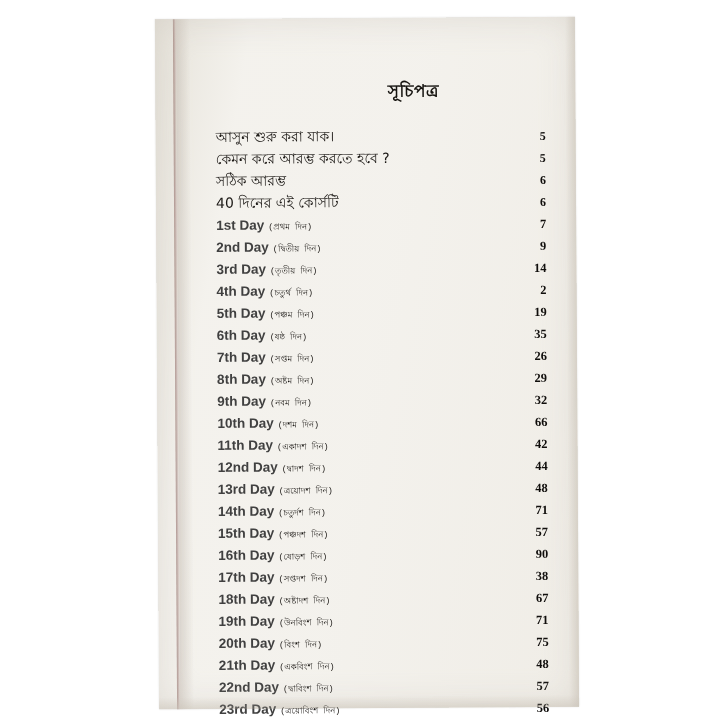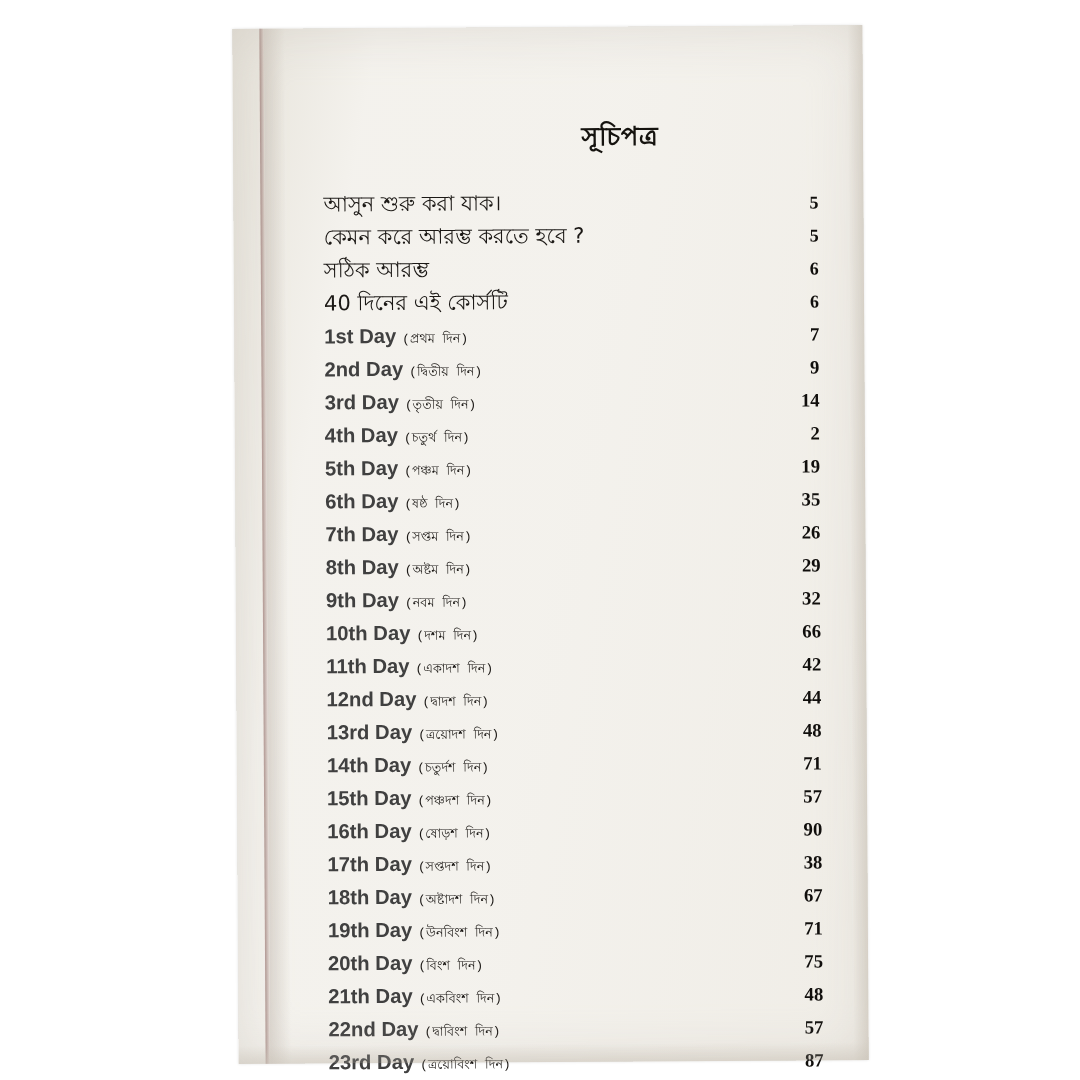--- a/index.html
+++ b/index.html
@@ -247,20 +247,20 @@
           <li class="toc-row">
             <span class="toc-label"><span class="lbl-en">21th Day</span><span class="lbl-bn">(একবিংশ দিন)</span></span>
             <span class="toc-page">48</span>
           </li>
           <li class="toc-row">
             <span class="toc-label"><span class="lbl-en">22nd Day</span><span class="lbl-bn">(দ্বাবিংশ দিন)</span></span>
             <span class="toc-page">57</span>
           </li>
           <li class="toc-row">
             <span class="toc-label"><span class="lbl-en">23rd Day</span><span class="lbl-bn">(ত্রয়োবিংশ দিন)</span></span>
-            <span class="toc-page">87</span>
+            <span class="toc-page">56</span>
           </li>
         </ul>
     </div>
 
     <div id="photo-soften"></div>
   </div>
 </div>
 
 </body></html>

